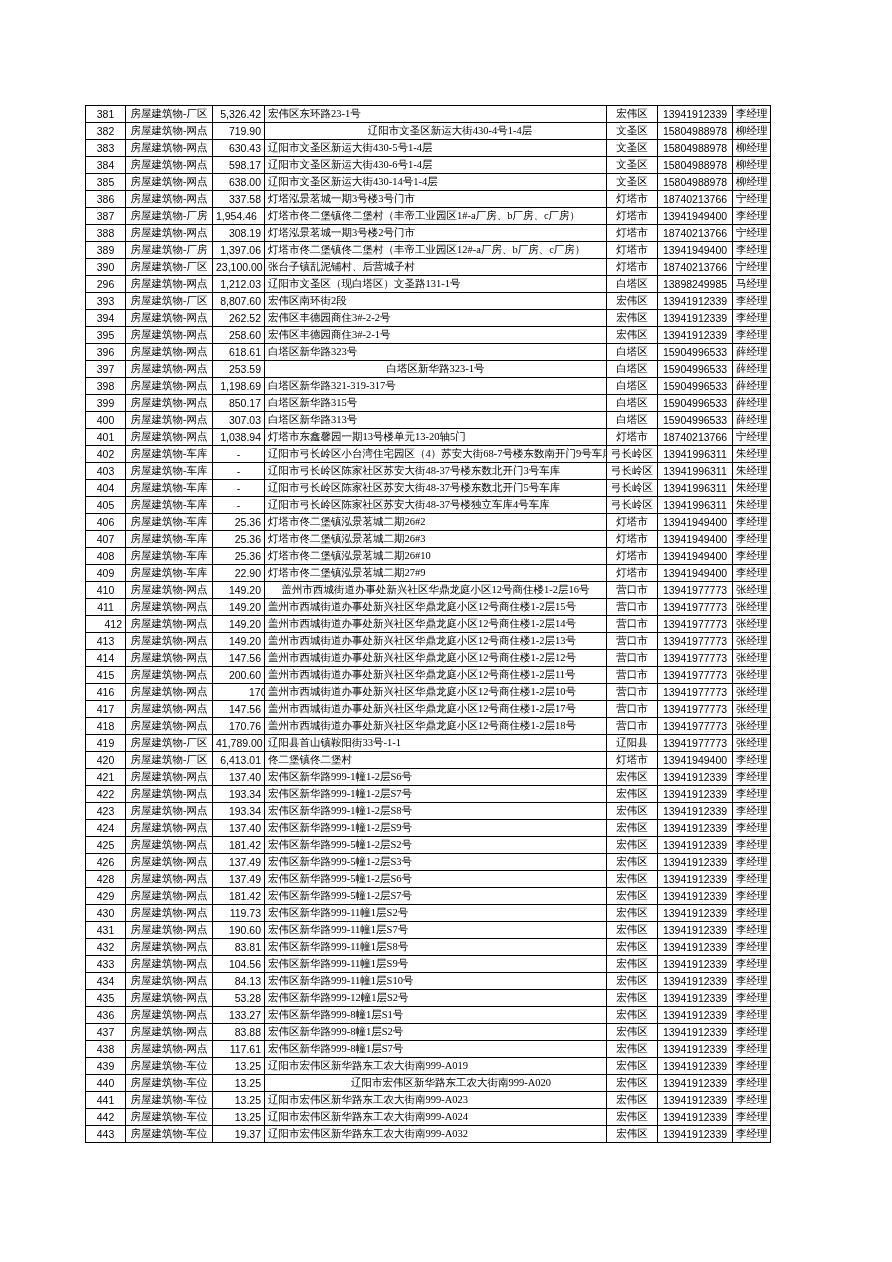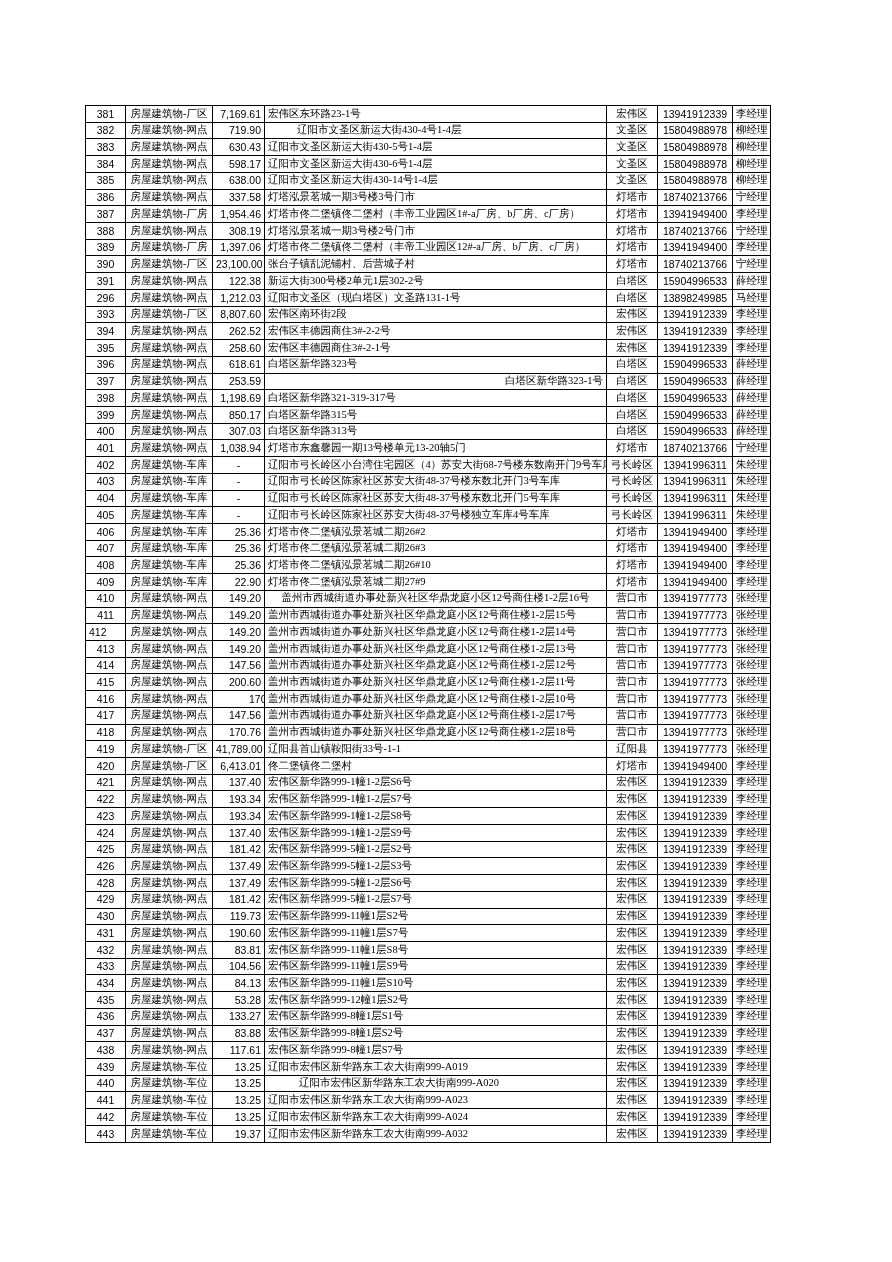--- a/index.html
+++ b/index.html
@@ -50,31 +50,31 @@
         <col style="width: 52px;">
         <col style="width: 342px;">
         <col style="width: 51px;">
         <col style="width: 75px;">
         <col style="width: 38px;">
       </colgroup>
     <tbody>
         <tr>
           <td class="num" style="text-align: center;">381</td>
           <td style="text-align: center;">房屋建筑物-厂区</td>
-          <td class="num" style="text-align: right;">7,169.61</td>
+          <td class="num" style="text-align: right;">5,326.42</td>
           <td style="text-align: left;">宏伟区东环路23-1号</td>
           <td style="text-align: center;">宏伟区</td>
           <td class="num" style="text-align: center;">13941912339</td>
           <td style="text-align: center;">李经理</td>
         </tr>
         <tr>
           <td class="num" style="text-align: center;">382</td>
           <td style="text-align: center;">房屋建筑物-网点</td>
           <td class="num" style="text-align: right;">719.90</td>
-          <td style="text-align: left; padding-left: 32px;">辽阳市文圣区新运大街430-4号1-4层</td>
+          <td style="text-align: center; padding-left: 32px;">辽阳市文圣区新运大街430-4号1-4层</td>
           <td style="text-align: center;">文圣区</td>
           <td class="num" style="text-align: center;">15804988978</td>
           <td style="text-align: center;">柳经理</td>
         </tr>
         <tr>
           <td class="num" style="text-align: center;">383</td>
           <td style="text-align: center;">房屋建筑物-网点</td>
           <td class="num" style="text-align: right;">630.43</td>
           <td style="text-align: left;">辽阳市文圣区新运大街430-5号1-4层</td>
           <td style="text-align: center;">文圣区</td>
@@ -104,21 +104,21 @@
           <td style="text-align: center;">房屋建筑物-网点</td>
           <td class="num" style="text-align: right;">337.58</td>
           <td style="text-align: left;">灯塔泓景茗城一期3号楼3号门市</td>
           <td style="text-align: center;">灯塔市</td>
           <td class="num" style="text-align: center;">18740213766</td>
           <td style="text-align: center;">宁经理</td>
         </tr>
         <tr>
           <td class="num" style="text-align: center;">387</td>
           <td style="text-align: center;">房屋建筑物-厂房</td>
-          <td class="num" style="text-align: right;">1,954.46</td>
+          <td class="num" style="">1,954.46</td>
           <td style="text-align: left;">灯塔市佟二堡镇佟二堡村（丰帝工业园区1#-a厂房、b厂房、c厂房）</td>
           <td style="text-align: center;">灯塔市</td>
           <td class="num" style="text-align: center;">13941949400</td>
           <td style="text-align: center;">李经理</td>
         </tr>
         <tr>
           <td class="num" style="text-align: center;">388</td>
           <td style="text-align: center;">房屋建筑物-网点</td>
           <td class="num" style="text-align: right;">308.19</td>
           <td style="text-align: left;">灯塔泓景茗城一期3号楼2号门市</td>
@@ -136,29 +136,20 @@
           <td style="text-align: center;">李经理</td>
         </tr>
         <tr>
           <td class="num" style="text-align: center;">390</td>
           <td style="text-align: center;">房屋建筑物-厂区</td>
           <td class="num" style="text-align: right;">23,100.00</td>
           <td style="text-align: left;">张台子镇乱泥铺村、后营城子村</td>
           <td style="text-align: center;">灯塔市</td>
           <td class="num" style="text-align: center;">18740213766</td>
           <td style="text-align: center;">宁经理</td>
-        </tr>
-        <tr>
-          <td class="num" style="text-align: center;">391</td>
-          <td style="text-align: center;">房屋建筑物-网点</td>
-          <td class="num" style="text-align: right;">122.38</td>
-          <td style="text-align: left;">新运大街300号楼2单元1层302-2号</td>
-          <td style="text-align: center;">白塔区</td>
-          <td class="num" style="text-align: center;">15904996533</td>
-          <td style="text-align: center;">薛经理</td>
         </tr>
         <tr>
           <td class="num" style="text-align: center;">296</td>
           <td style="text-align: center;">房屋建筑物-网点</td>
           <td class="num" style="text-align: right;">1,212.03</td>
           <td style="text-align: left;">辽阳市文圣区（现白塔区）文圣路131-1号</td>
           <td style="text-align: center;">白塔区</td>
           <td class="num" style="text-align: center;">13898249985</td>
           <td style="text-align: center;">马经理</td>
         </tr>
@@ -195,21 +186,21 @@
           <td class="num" style="text-align: right;">618.61</td>
           <td style="text-align: left;">白塔区新华路323号</td>
           <td style="text-align: center;">白塔区</td>
           <td class="num" style="text-align: center;">15904996533</td>
           <td style="text-align: center;">薛经理</td>
         </tr>
         <tr>
           <td class="num" style="text-align: center;">397</td>
           <td style="text-align: center;">房屋建筑物-网点</td>
           <td class="num" style="text-align: right;">253.59</td>
-          <td style="text-align: right;">白塔区新华路323-1号</td>
+          <td style="text-align: center;">白塔区新华路323-1号</td>
           <td style="text-align: center;">白塔区</td>
           <td class="num" style="text-align: center;">15904996533</td>
           <td style="text-align: center;">薛经理</td>
         </tr>
         <tr>
           <td class="num" style="text-align: center;">398</td>
           <td style="text-align: center;">房屋建筑物-网点</td>
           <td class="num" style="text-align: right;">1,198.69</td>
           <td style="text-align: left;">白塔区新华路321-319-317号</td>
           <td style="text-align: center;">白塔区</td>
@@ -327,21 +318,21 @@
         <tr>
           <td class="num" style="text-align: center;">411</td>
           <td style="text-align: center;">房屋建筑物-网点</td>
           <td class="num" style="text-align: right;">149.20</td>
           <td style="text-align: left;">盖州市西城街道办事处新兴社区华鼎龙庭小区12号商住楼1-2层15号</td>
           <td style="text-align: center;">营口市</td>
           <td class="num" style="text-align: center;">13941977773</td>
           <td style="text-align: center;">张经理</td>
         </tr>
         <tr>
-          <td class="num" style="text-align: left;">412</td>
+          <td class="num" style="text-align: right;">412</td>
           <td style="text-align: center;">房屋建筑物-网点</td>
           <td class="num" style="text-align: right;">149.20</td>
           <td style="text-align: left;">盖州市西城街道办事处新兴社区华鼎龙庭小区12号商住楼1-2层14号</td>
           <td style="text-align: center;">营口市</td>
           <td class="num" style="text-align: center;">13941977773</td>
           <td style="text-align: center;">张经理</td>
         </tr>
         <tr>
           <td class="num" style="text-align: center;">413</td>
           <td style="text-align: center;">房屋建筑物-网点</td>
@@ -573,21 +564,21 @@
           <td class="num" style="text-align: right;">13.25</td>
           <td style="text-align: left;">辽阳市宏伟区新华路东工农大街南999-A019</td>
           <td style="text-align: center;">宏伟区</td>
           <td class="num" style="text-align: center;">13941912339</td>
           <td style="text-align: center;">李经理</td>
         </tr>
         <tr>
           <td class="num" style="text-align: center;">440</td>
           <td style="text-align: center;">房屋建筑物-车位</td>
           <td class="num" style="text-align: right;">13.25</td>
-          <td style="text-align: left; padding-left: 34px;">辽阳市宏伟区新华路东工农大街南999-A020</td>
+          <td style="text-align: center; padding-left: 34px;">辽阳市宏伟区新华路东工农大街南999-A020</td>
           <td style="text-align: center;">宏伟区</td>
           <td class="num" style="text-align: center;">13941912339</td>
           <td style="text-align: center;">李经理</td>
         </tr>
         <tr>
           <td class="num" style="text-align: center;">441</td>
           <td style="text-align: center;">房屋建筑物-车位</td>
           <td class="num" style="text-align: right;">13.25</td>
           <td style="text-align: left;">辽阳市宏伟区新华路东工农大街南999-A023</td>
           <td style="text-align: center;">宏伟区</td>

